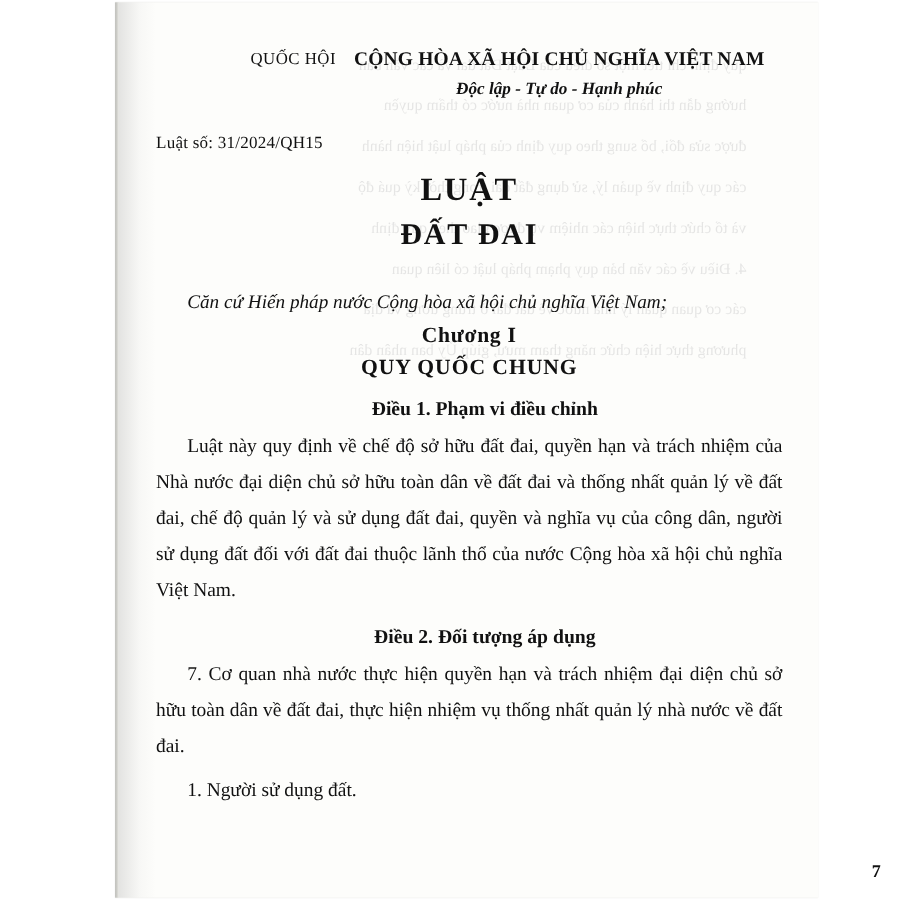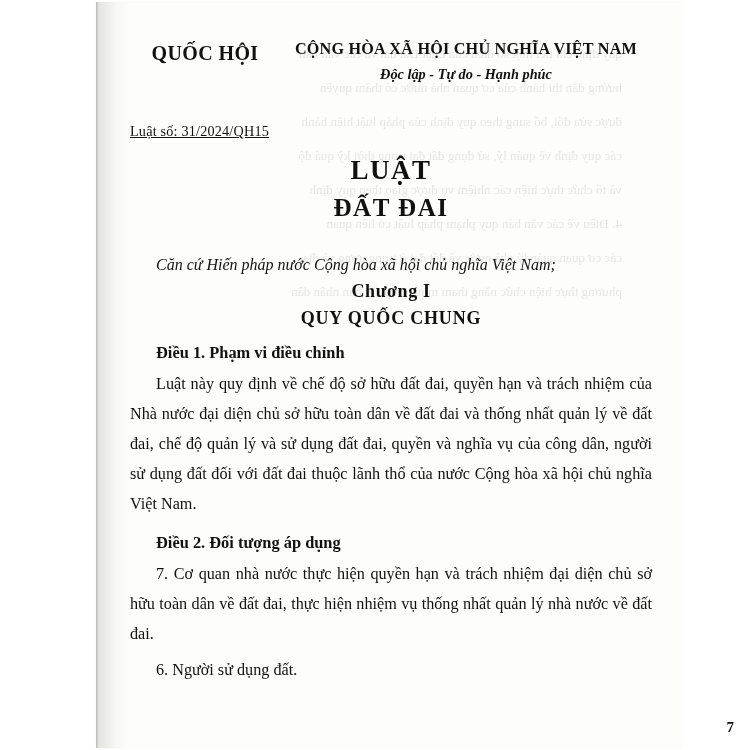--- a/index.html
+++ b/index.html
@@ -79,51 +79,50 @@
     height: 700px;
   }
 
   .header-row {
     display: flex;
     align-items: flex-start;
     justify-content: flex-start;
     margin-top: 16px;
   }
   .org {
-    font-weight: bold;
-    font-size: 20px;
+    font-weight: normal;
+    font-size: 14px;
     letter-spacing: 0.4px;
     white-space: nowrap;
     padding-top: 2px;
     width: 150px;
-    text-align: center;
+    text-align: right;
   }
   .national {
     flex: 1;
     text-align: center;
   }
   .national .line1 {
     font-weight: bold;
     font-size: 16.2px;
     letter-spacing: 0.2px;
     white-space: nowrap;
   }
   .national .line2 {
     font-weight: bold;
     font-size: 14.3px;
     margin-top: 7px;
     white-space: nowrap;
     font-style: italic;
   }
 
   .lawnum {
-    margin-top: 40px;
+    margin-top: 28px;
     font-size: 14.2px;
     letter-spacing: 0.2px;
-    text-decoration: underline;
   }
 
   .title-block {
     text-align: center;
     margin-top: 14px;
   }
   .title-main {
     font-weight: bold;
     font-size: 27px;
     letter-spacing: 1.5px;
@@ -162,20 +161,21 @@
     font-size: 18px;
     letter-spacing: 0.8px;
     margin-top: 6px;
   }
 
   .article-head {
     font-weight: bold;
     font-size: 16.4px;
     margin-top: 14px;
     text-indent: 26px;
+    text-align: center;
   }
 
   .body-p {
     font-size: 16.2px;
     line-height: 30px;
     text-align: justify;
     text-indent: 26px;
     margin: 6px 0 0 0;
   }
 
@@ -230,18 +230,18 @@
     <div class="chapter">
       <div class="chapter-num">Chương I</div>
       <div class="chapter-name">QUY QUỐC CHUNG</div>
     </div>
 
     <div class="article-head">Điều 1. Phạm vi điều chỉnh</div>
     <p class="body-p">Luật này quy định về chế độ sở hữu đất đai, quyền hạn và trách nhiệm của Nhà nước đại diện chủ sở hữu toàn dân về đất đai và thống nhất quản lý về đất đai, chế độ quản lý và sử dụng đất đai, quyền và nghĩa vụ của công dân, người sử dụng đất đối với đất đai thuộc lãnh thổ của nước Cộng hòa xã hội chủ nghĩa Việt Nam.</p>
 
     <div class="article-head">Điều 2. Đối tượng áp dụng</div>
     <p class="body-p">7. Cơ quan nhà nước thực hiện quyền hạn và trách nhiệm đại diện chủ sở hữu toàn dân về đất đai, thực hiện nhiệm vụ thống nhất quản lý nhà nước về đất đai.</p>
-    <p class="body-p">6. Người sử dụng đất.</p>
+    <p class="body-p">1. Người sử dụng đất.</p>
 
   </div>
 
   <div class="page-number">7</div>
 </div>
 
 </body></html>

